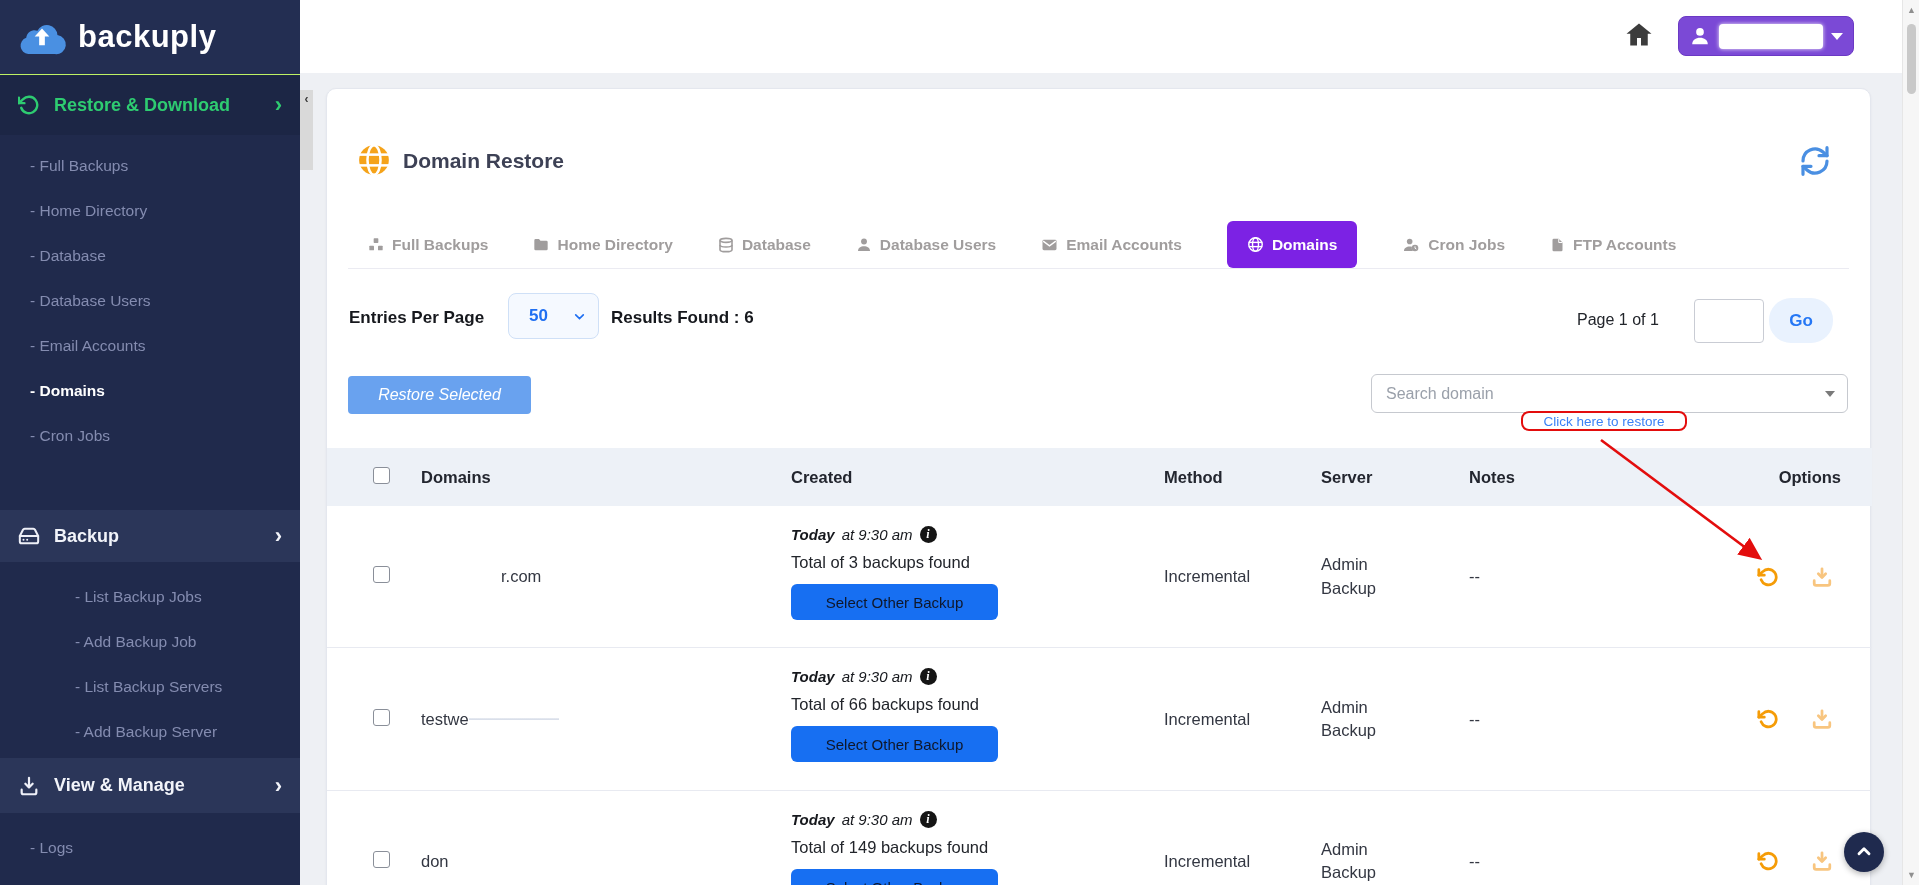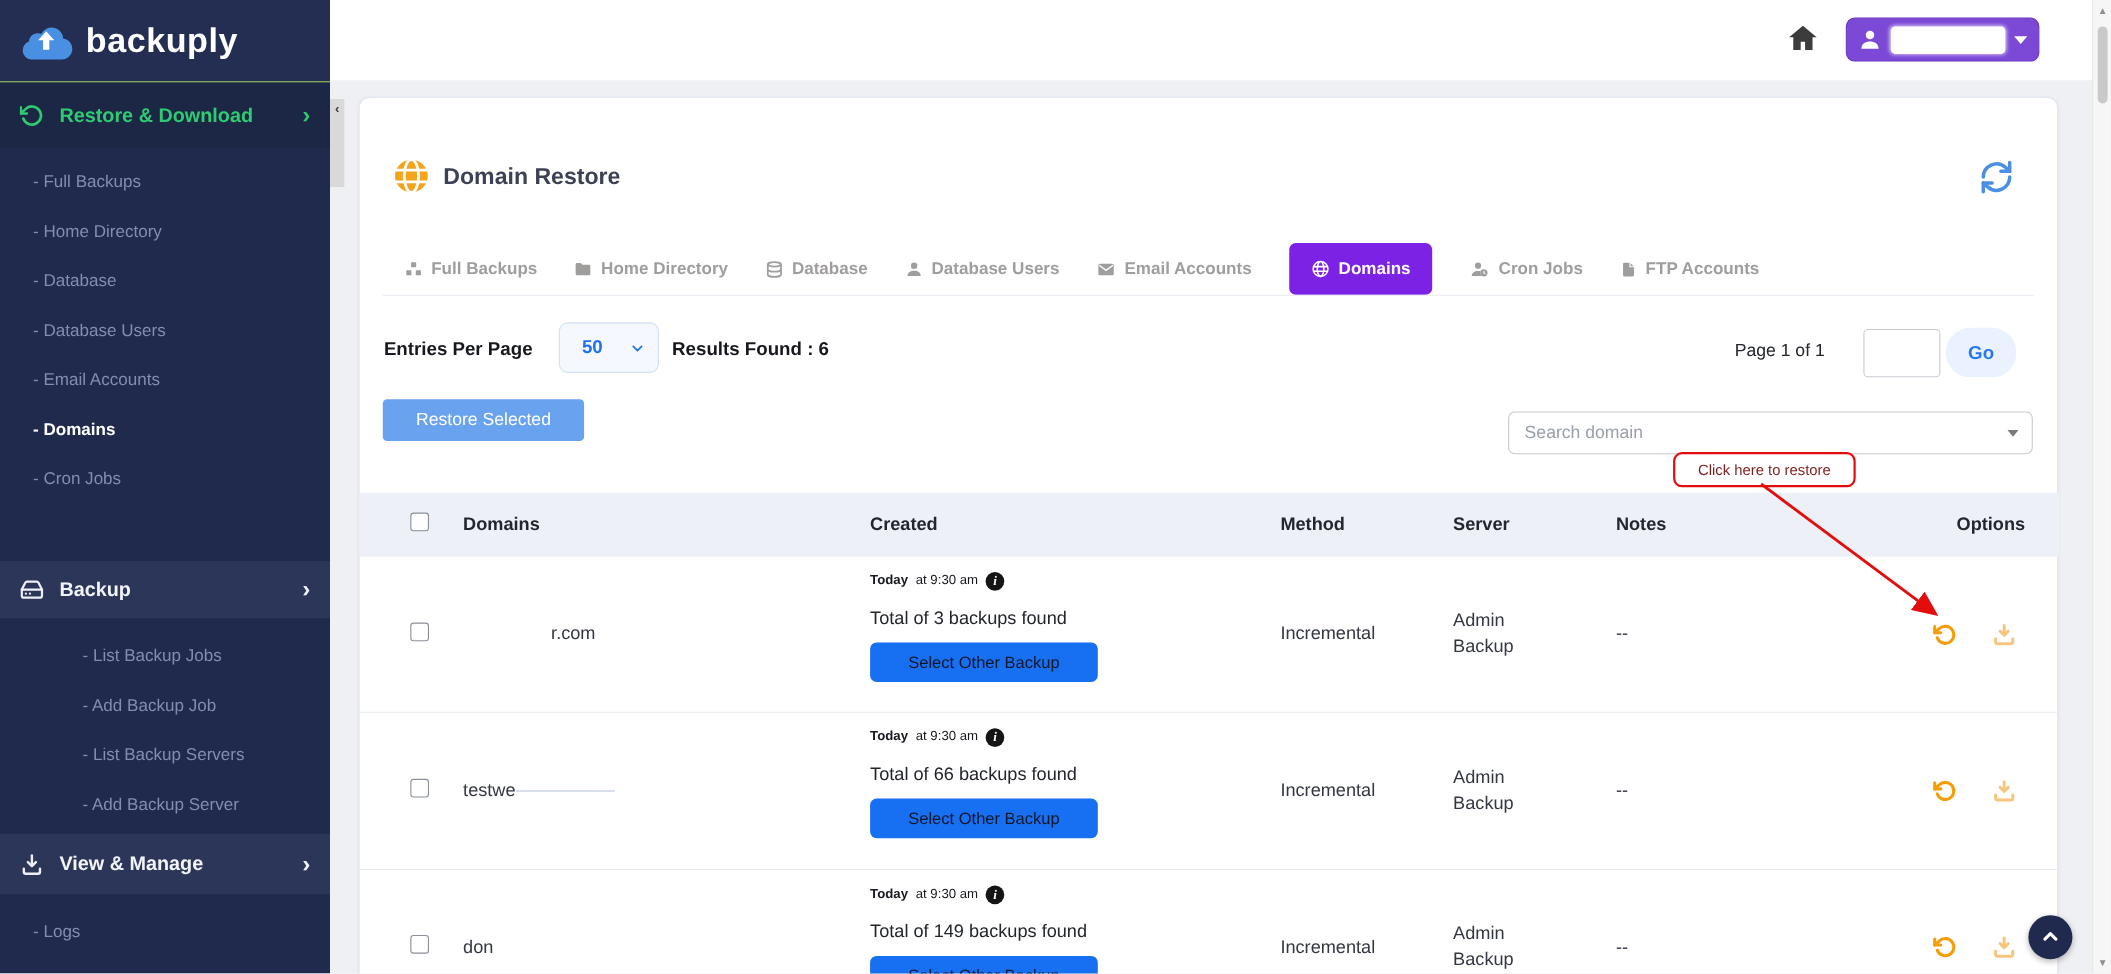--- a/index.html
+++ b/index.html
@@ -44,55 +44,55 @@
   .collapse-strip::before { content:"\2039"; font-weight:700; line-height:18px; }
 
   
   .main-bg { position:absolute; left:300px; top:73px; width:1602px; height:812px; background:#eef0f4; }
   .card { position:absolute; left:326px; top:88px; width:1545px; height:850px; background:#ffffff; border:1px solid #e4e7ee; border-radius:10px; box-shadow:0 1px 3px rgba(30,40,70,.05); z-index:5; }
 
   .card-globe { position:absolute; left:30px; top:54px; }
   .card-title { position:absolute; left:76px; top:60px; font-size:21px; font-weight:700; color:#3d4155; }
   .refresh-btn { position:absolute; right:39px; top:56px; width:32px; height:32px; color:#4a8fe2; cursor:pointer; }
 
-  .tabs { position:absolute; left:41px; top:132px; height:47px; display:flex; align-items:stretch; gap:34px; }
+  .tabs { position:absolute; left:41px; top:132px; height:47px; display:flex; align-items:stretch; gap:45px; }
   .tabs-border { position:absolute; left:21px; right:21px; top:179px; height:1px; background:#ebebf2; }
   .tab { display:flex; align-items:center; gap:8px; color:#a09d9d; font-size:15.5px; font-weight:600; cursor:pointer; }
   .tab.active { background:#7c22e4; color:#ffffff; border-radius:6px; padding:0 20px; }
 
   .entries-label { position:absolute; left:22px; top:213px; font-size:17px; font-weight:700; color:#16181d; line-height:32px; }
   .entries-select { position:absolute; left:181px; top:204px; width:91px; height:46px; background:#f5f9ff; border:1px solid #cfe0f7; border-radius:8px; display:flex; align-items:center; padding:0 12px 0 20px; cursor:pointer; }
   .entries-value { color:#1f6ff2; font-size:17px; font-weight:700; flex:1; }
   .results-found { position:absolute; left:284px; top:213px; font-size:17px; font-weight:700; color:#16181d; line-height:32px; }
   .page-label { position:absolute; left:1250px; top:216px; font-size:16px; color:#22252b; line-height:30px; }
   .page-input { position:absolute; left:1367px; top:210px; width:70px; height:44px; border:1px solid #c9ccd4; border-radius:4px; background:#fff; padding:0 8px; font-size:15px; }
   .go-btn { position:absolute; left:1442px; top:209px; width:64px; height:45px; border:none; border-radius:22px; background:#e9f2fe; color:#2577f5; font-size:17px; font-weight:700; cursor:pointer; }
 
-  .restore-selected { position:absolute; left:21px; top:274px; width:183px; height:38px; border:none; border-radius:4px; background:#69a2ef; color:#ffffff; font-size:16px; cursor:pointer; }
+  .restore-selected { position:absolute; left:21px; top:287px; width:183px; height:38px; border:none; border-radius:4px; background:#69a2ef; color:#ffffff; font-size:16px; cursor:pointer;font-style:italic; }
   .search-wrap { position:absolute; left:1044px; top:285px; width:477px; height:39px; border:1px solid #c6c9cf; border-radius:6px; background:#fff; display:flex; align-items:center; }
   .search-input { flex:1; border:none; outline:none; background:transparent; padding:0 14px; font-size:16px; color:#555; }
   .search-input::placeholder { color:#9aa0aa; }
   .search-caret { width:0; height:0; border-left:5px solid transparent; border-right:5px solid transparent; border-top:6px solid #7a7a7a; margin-right:12px; }
 
-  .annotation-box { position:absolute; left:1194px; top:322px; width:166px; height:32px; border:2px solid #e30d0d; border-radius:8px; background:#fff; color:#7f1d1d; font-size:13.5px; display:flex; align-items:center; justify-content:center; z-index:20; }
+  .annotation-box { position:absolute; left:1194px; top:322px; width:166px; height:20px; border:2px solid #e30d0d; border-radius:8px; background:#fff; color:#3b82f6; font-size:13.5px; display:flex; align-items:center; justify-content:center; z-index:20; }
 
   
   .thead, .trow { position:absolute; left:0; width:1545px; display:grid; grid-template-columns:48px 370px 373px 157px 148px 288px 84px; padding-left:46px; padding-right:31px; align-items:center; }
   .thead { top:359px; height:58px; background:#edf1f7; font-size:16.5px; font-weight:700; color:#23262f; }
   .th-options { text-align:right; }
   .trow { font-size:16.5px; color:#333742; }
   .row1 { top:417px; height:141px; }
   .row2 { top:558px; height:143px; border-top:1px solid #e8eaf1; }
   .row3 { top:701px; height:141px; border-top:1px solid #e8eaf1; }
   .checkbox { width:17px; height:17px; border:1.5px solid #8a8f99; border-radius:3px; background:#fff; cursor:pointer; }
   .domain-cell { display:flex; align-items:center; }
   .smudge { display:inline-block; height:18px; background:#ffffff; border-radius:2px; }
   .smudge.trace { background:linear-gradient(to bottom, transparent 45%, rgba(120,140,180,.28) 48%, rgba(120,140,180,.28) 55%, transparent 58%); }
   .created-cell { display:flex; flex-direction:column; align-items:flex-start; justify-content:flex-start; align-self:stretch; padding-top:14px; }
-  .created-line { height:28px; display:flex; gap:7px; font-size:12px; color:#16181d; }
+  .created-line { height:28px; display:flex; align-items:center; gap:7px; font-size:15px; color:#16181d;font-style:italic; }
   .created-bold { font-weight:700; }
   .backups-line { height:28px; display:flex; align-items:center; font-size:16.5px; color:#22252b; }
   .info-icon { width:17px; height:17px; border-radius:50%; background:#151515; color:#fff; display:inline-flex; align-items:center; justify-content:center; font-family:"Liberation Serif", serif; font-size:12px; font-weight:700; font-style:italic; cursor:pointer; }
   .info-icon::after { content:"i"; }
   .select-other { margin-top:8px; width:207px; height:36px; border:none; border-radius:6px; background:#176ff2; color:#0f172a; font-size:15px; cursor:pointer; }
   .server-cell { max-width:70px; line-height:1.4; }
   .options-cell { display:flex; align-items:center; justify-content:space-between; width:76px; }
   .opt-btn { background:none; border:none; cursor:pointer; padding:0; display:flex; }
   .restore-color { color:#f59c07; }
   .download-color { color:#f8c57f; }

